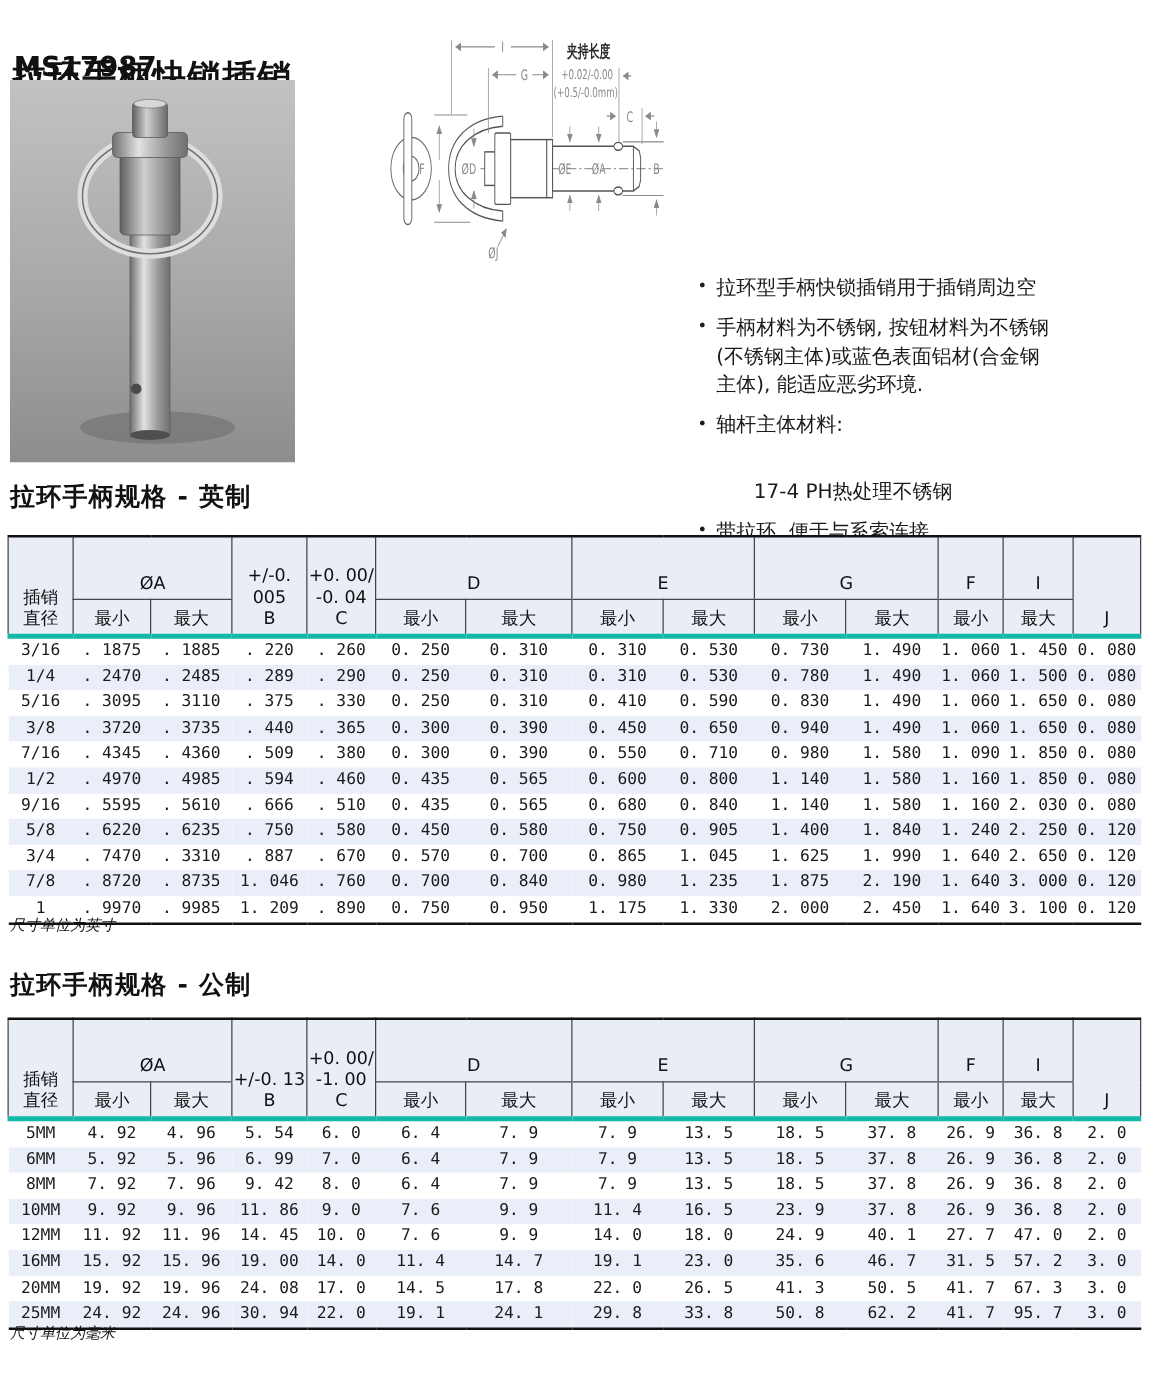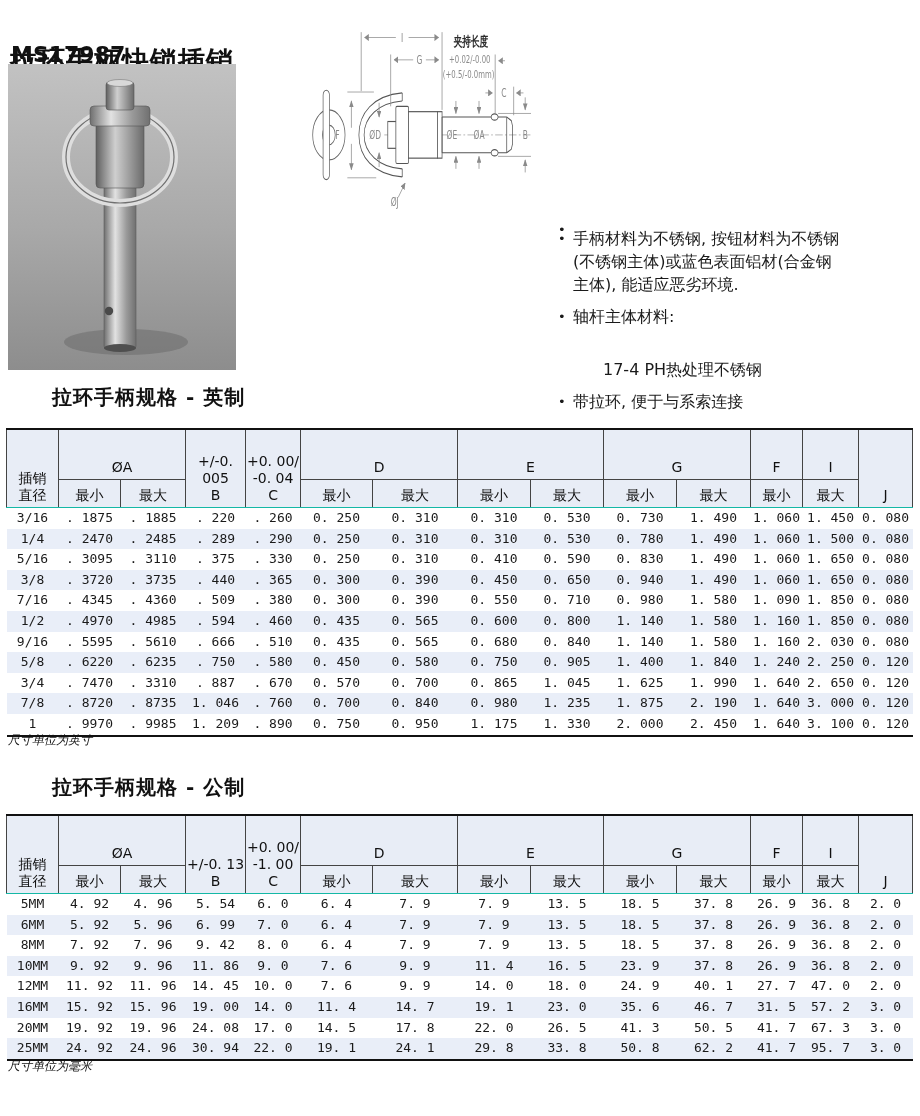--- a/index.html
+++ b/index.html
@@ -7,32 +7,32 @@
   .abs{position:absolute;}
   
   .page-title{left:10px;top:6px;font-size:27px;font-weight:bold;letter-spacing:1px;margin-top:37px;}
   .page-sub{left:11px;top:42px;font-size:22px;font-weight:bold;}
   
   .bullets{left:556px;top:218px;width:360px;font-size:16px;line-height:23px;color:#1a1a1a;}
   .bullet{position:relative;padding-left:17px;margin-bottom:9px;}
   .bullet .dot{position:absolute;left:2px;top:0;font-size:13px;}
   .bullet .indent2{padding-left:30px;margin-top:30px;}
   
-  .sec-title{font-size:20px;font-weight:bold;letter-spacing:1px;margin-left:44px;}
+  .sec-title{font-size:20px;font-weight:bold;letter-spacing:1px;}
   .unit-note{font-size:12px;font-style:italic;}
   
   table.spec{border-collapse:collapse;table-layout:fixed;width:906px;}
   table.spec th{background:#e8edf6;font-weight:normal;font-size:14px;vertical-align:bottom;padding:0 0 3px 0;white-space:pre-line;line-height:17px;}
   table.spec tr.r1 th{height:46px;}
   table.spec tr.r2 th{height:24px;}
   table.spec th.grp{border-bottom:1px solid #444;}
   table.spec .bl{border-left:1px solid #444;}
   table.spec .br{border-right:1px solid #444;}
   table.spec thead{border-top:2px solid #111;}
-  table.spec thead tr.r2 th, table.spec thead th.sp2{border-bottom:1px solid #14b8a6;}
+  table.spec thead tr.r2 th, table.spec thead th.sp2{border-bottom:4px solid #14b8a6;}
   table.spec td{text-align:center;height:20.6px;line-height:20.6px;padding:0;font-family:"DejaVu Sans Mono",monospace;font-size:13px;color:#1a1a1a;}
   table.spec tbody tr:nth-child(even){background:#e9eef8;}
   table.spec tbody tr:last-child td{border-bottom:2px solid #111;}
   
   text{font-family:"DejaVu Sans",sans-serif;}
   .dimtxt{font-size:13px;fill:#8a8a8a;}
   .dimtxt-dark{font-size:15px;fill:#2b2b2b;font-weight:bold;}
   .toltxt{font-size:12px;fill:#8a8a8a;}
 </style>
 </head>
@@ -144,20 +144,21 @@
   <text x="563" y="153" text-anchor="middle" class="dimtxt">ØE</text>
   <text x="610" y="153" text-anchor="middle" class="dimtxt">ØA</text>
   <text x="690" y="153" text-anchor="middle" class="dimtxt">B</text>
   <text x="464" y="228" text-anchor="middle" class="dimtxt">ØJ</text>
   </svg>
 </svg>
 
 <div class="abs bullets">
   <div class="bullet">
     <span class="dot">•</span>
+    <div>拉环型手柄快锁插销用于插销周边空</div>
   </div>
   <div class="bullet">
     <span class="dot">•</span>
     <div>手柄材料为不锈钢, 按钮材料为不锈钢</div>
     <div>(不锈钢主体)或蓝色表面铝材(合金钢</div>
     <div>主体), 能适应恶劣环境.</div>
   </div>
   <div class="bullet">
     <span class="dot">•</span>
     <div>轴杆主体材料:</div>

